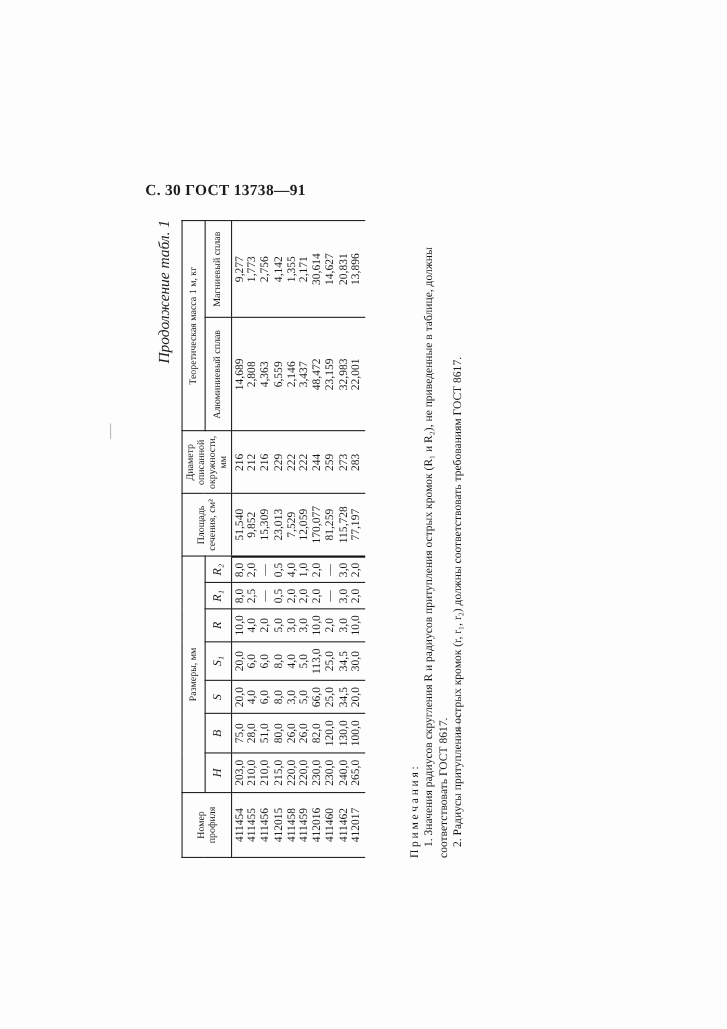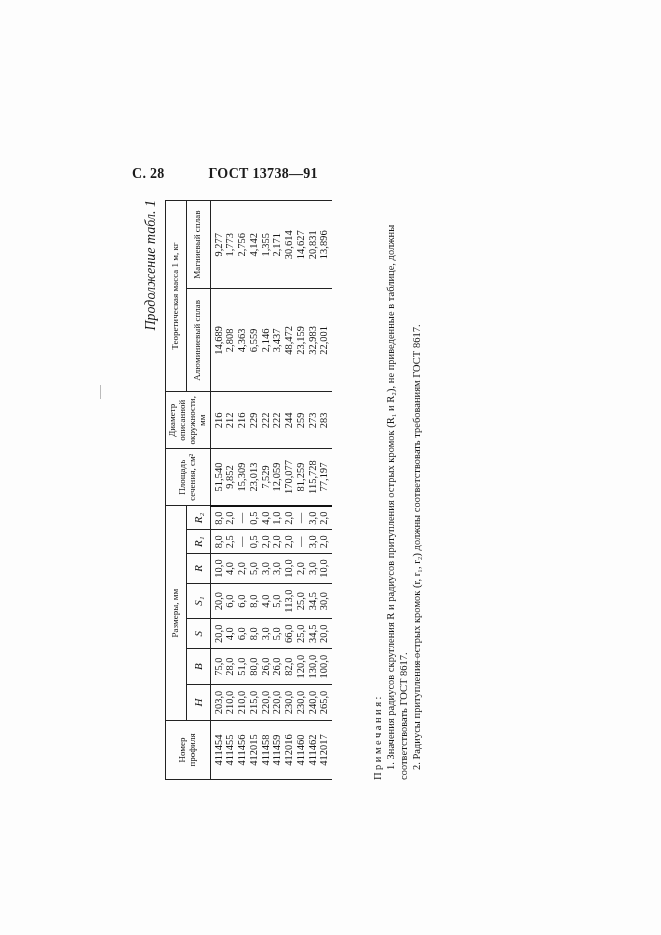--- a/index.html
+++ b/index.html
@@ -1,19 +1,19 @@
 <!DOCTYPE html>
 <html><head>
 <meta charset="utf-8">
 <style>
   html, body { margin:0; padding:0; }
   body { width:661px; height:935px; background:#fdfdfd; position:relative; overflow:hidden;
          font-family:"Liberation Serif", "DejaVu Serif", serif; color:#1a1a1a; }
   .page-header { position:absolute; left:132px; top:166px; font-size:14px; font-weight:bold; letter-spacing:0.3px; }
-  .page-header .std { font-weight:bold;margin-left:40px; }
+  .page-header .std { font-weight:bold; }
   .rot-wrap { position:absolute; left:165px; top:780px; width:580px; height:250px;
               transform-origin:0 0; transform:rotate(-90deg); }
   .cont-title { position:absolute; right:0; top:-22px; font-style:italic; font-size:14px; }
   table.main { border-collapse:collapse; width:580px; font-size:10.5px; position:absolute; left:0; top:0; }
   table.main th, table.main td { border:1px solid #222; text-align:center; padding:2px 3px; font-weight:normal; }
   table.main th { font-size:9px; line-height:1.1; }
   table.main th.italic { font-style:italic; font-size:11px; }
   table.main td { border-top:none; border-bottom:none; vertical-align:top; line-height:1.12; }
   table.main tbody tr:last-child td { border-bottom:none; }
   .thick-l { border-left:2px solid #111 !important; }
@@ -22,21 +22,21 @@
   .notes p { margin:0; }
   .notes .n1 { text-indent:10px; }
   .notes .n2 { text-indent:10px; }
   .col-vals div { white-space:nowrap; }
   .faint-mark { position:absolute; background:#bbb; }
 </style>
 </head>
 <body>
 
 <div class="page-header">
-  <span>С. 28</span>
+  <span>С. 30</span>
   <span class="std">ГОСТ 13738—91</span>
 </div>
 
 <div class="faint-mark" style="left:100px;top:385px;width:1px;height:14px;"></div>
 <div class="faint-mark" style="left:417px;top:650px;width:1px;height:16px;"></div>
 
 <div class="rot-wrap">
   <div class="cont-title">Продолжение табл. 1</div>
 
   <table class="main">

